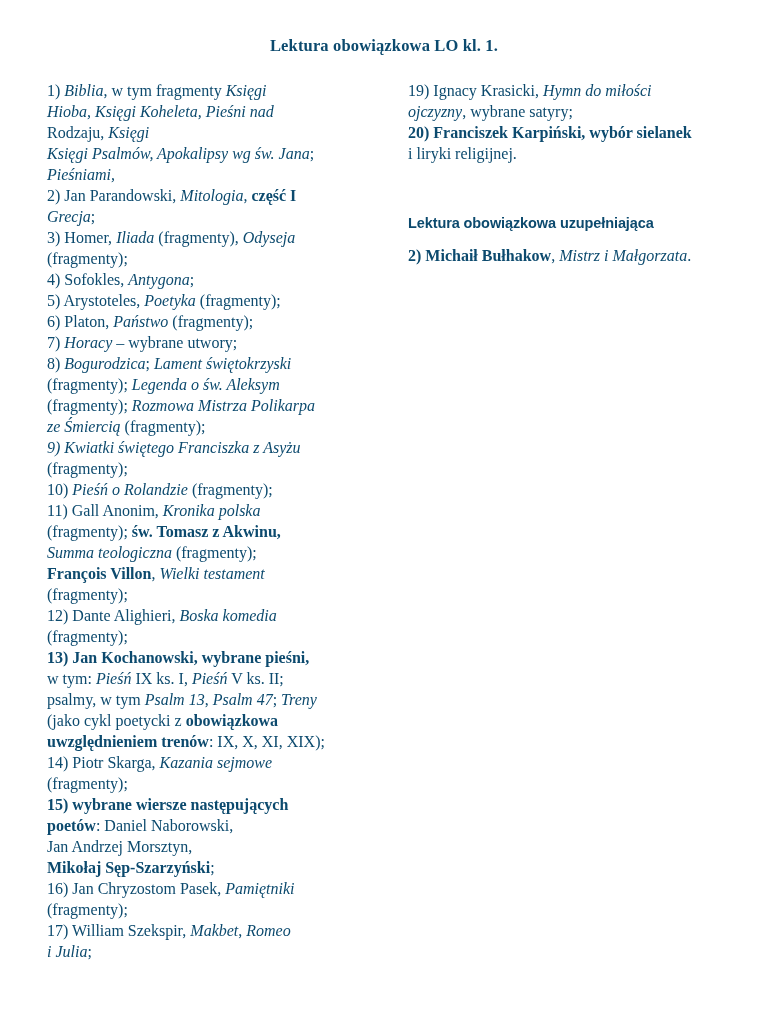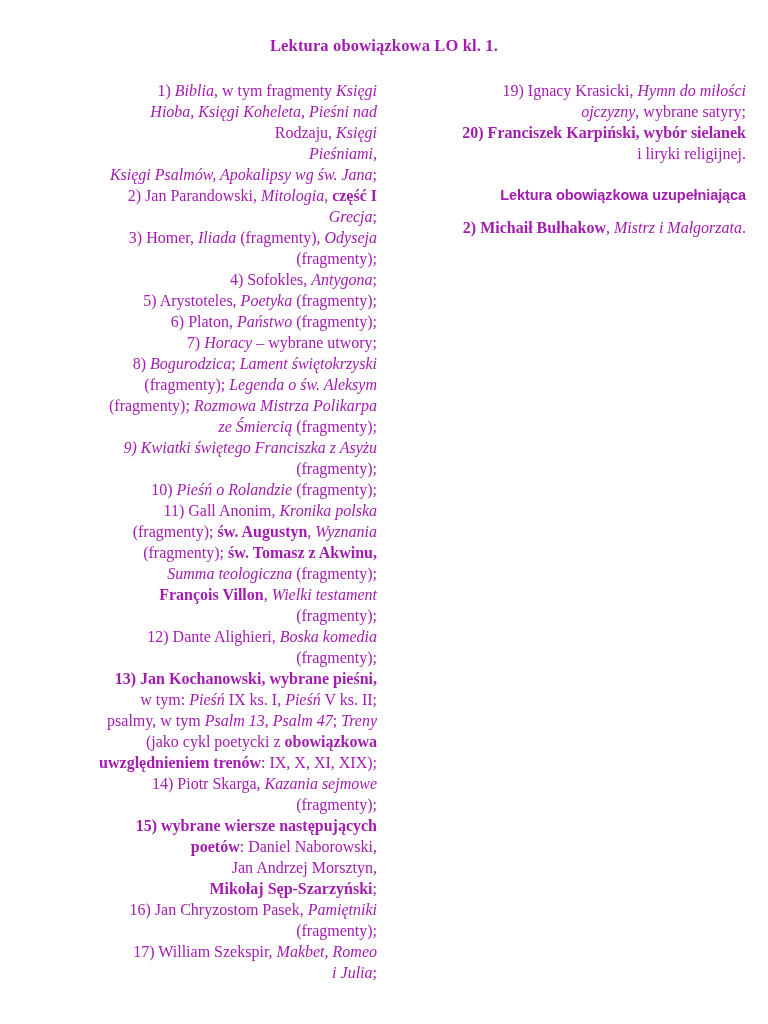--- a/index.html
+++ b/index.html
@@ -8,42 +8,41 @@
     padding: 0;
     background: #ffffff;
   }
   .page {
     position: relative;
     width: 768px;
     height: 1024px;
     background: #ffffff;
     overflow: hidden;
     font-family: "Liberation Serif", "DejaVu Serif", serif;
-    color: #a21caf;
+    color: #0c4a6e;
     -webkit-font-smoothing: antialiased;
   }
 
   
   .doc-title {
     position: absolute;
     left: 0;
     top: 36px;
     width: 768px;
     text-align: center;
     font-family: "Liberation Serif", "DejaVu Serif", serif;
     font-weight: bold;
     font-size: 16.5px;
     letter-spacing: 0.15px;
   }
 
   
   .col {
     position: absolute;
     top: 80px;
-    text-align: right;
   }
   .col-left  { left: 47px;  width: 330px; }
   .col-right { left: 408px; width: 338px; }
 
   
   .line {
     font-size: 16px;
     line-height: 21px;
     white-space: pre-wrap;
     min-height: 21px;
@@ -53,56 +52,56 @@
   .r-b  { font-weight: bold; }
   .r-i  { font-style: italic; }
 
   
   .subhead {
     font-family: "Liberation Sans", "DejaVu Sans", sans-serif;
     font-weight: bold;
     font-size: 14.5px;
     line-height: 21px;
     letter-spacing: -0.1px;
+    margin-top: 28px;
   }
 
   .spacer-sm { height: 11px; }
   .spacer-md { height: 21px; }
 </style>
 </head>
 <body>
 
 <div class="page">
 
   <div class="doc-title">Lektura obowiązkowa LO kl. 1.</div>
 
   <div class="col col-left">
     <div>
         <div class="line"><span>1) </span><span class="r-i">Biblia</span><span>, w tym fragmenty </span><span class="r-i">Księgi</span></div>
         <div class="line"><span class="r-i">Hioba, Księgi Koheleta, Pieśni nad</span></div>
         <div class="line"><span>Rodzaju</span><span>, </span><span class="r-i">Księgi</span></div>
+        <div class="line"><span class="r-i">Księgi Psalmów, Apokalipsy wg św. Jana</span><span>;</span></div>
         <div class="line"><span class="r-i">Pieśniami,</span></div>
-        <div class="line"><span class="r-i">Księgi Psalmów, Apokalipsy wg św. Jana</span><span>;</span></div>
         <div class="line"><span>2) Jan Parandowski, </span><span class="r-i">Mitologia</span><span>, </span><span class="r-b">część I</span></div>
         <div class="line"><span class="r-i">Grecja</span><span>;</span></div>
         <div class="line"><span>3) Homer, </span><span class="r-i">Iliada</span><span> (fragmenty), </span><span class="r-i">Odyseja</span></div>
         <div class="line"><span>(fragmenty);</span></div>
         <div class="line"><span>4) Sofokles, </span><span class="r-i">Antygona</span><span>;</span></div>
         <div class="line"><span>5) Arystoteles, </span><span class="r-i">Poetyka</span><span> (fragmenty);</span></div>
         <div class="line"><span>6) Platon, </span><span class="r-i">Państwo</span><span> (fragmenty);</span></div>
         <div class="line"><span>7) </span><span class="r-i">Horacy</span><span> – wybrane utwory;</span></div>
         <div class="line"><span>8) </span><span class="r-i">Bogurodzica</span><span>; </span><span class="r-i">Lament świętokrzyski</span></div>
         <div class="line"><span>(fragmenty); </span><span class="r-i">Legenda o św. Aleksym</span></div>
         <div class="line"><span>(fragmenty); </span><span class="r-i">Rozmowa Mistrza Polikarpa</span></div>
         <div class="line"><span class="r-i">ze Śmiercią</span><span> (fragmenty);</span></div>
         <div class="line"><span class="r-i">9) Kwiatki świętego Franciszka z Asyżu</span></div>
         <div class="line"><span>(fragmenty);</span></div>
         <div class="line"><span>10) </span><span class="r-i">Pieśń o Rolandzie</span><span> (fragmenty);</span></div>
         <div class="line"><span>11) Gall Anonim, </span><span class="r-i">Kronika polska</span></div>
-        <div class="line"><span>(fragmenty); </span><span class="r-b">św. Augustyn</span><span>, </span><span class="r-i">Wyznania</span></div>
         <div class="line"><span>(fragmenty); </span><span class="r-b">św. Tomasz z Akwinu,</span></div>
         <div class="line"><span class="r-i">Summa teologiczna</span><span> (fragmenty);</span></div>
         <div class="line"><span class="r-b">François Villon</span><span>, </span><span class="r-i">Wielki testament</span></div>
         <div class="line"><span>(fragmenty);</span></div>
         <div class="line"><span>12) Dante Alighieri, </span><span class="r-i">Boska komedia</span></div>
         <div class="line"><span>(fragmenty);</span></div>
         <div class="line"><span class="r-b">13) Jan Kochanowski, wybrane pieśni,</span></div>
         <div class="line"><span>w tym: </span><span class="r-i">Pieśń</span><span> IX ks. I, </span><span class="r-i">Pieśń</span><span> V ks. II;</span></div>
         <div class="line"><span>psalmy, w tym </span><span class="r-i">Psalm 13</span><span>, </span><span class="r-i">Psalm 47</span><span>; </span><span class="r-i">Treny</span></div>
         <div class="line"><span>(jako cykl poetycki z </span><span class="r-b">obowiązkowa</span></div>

